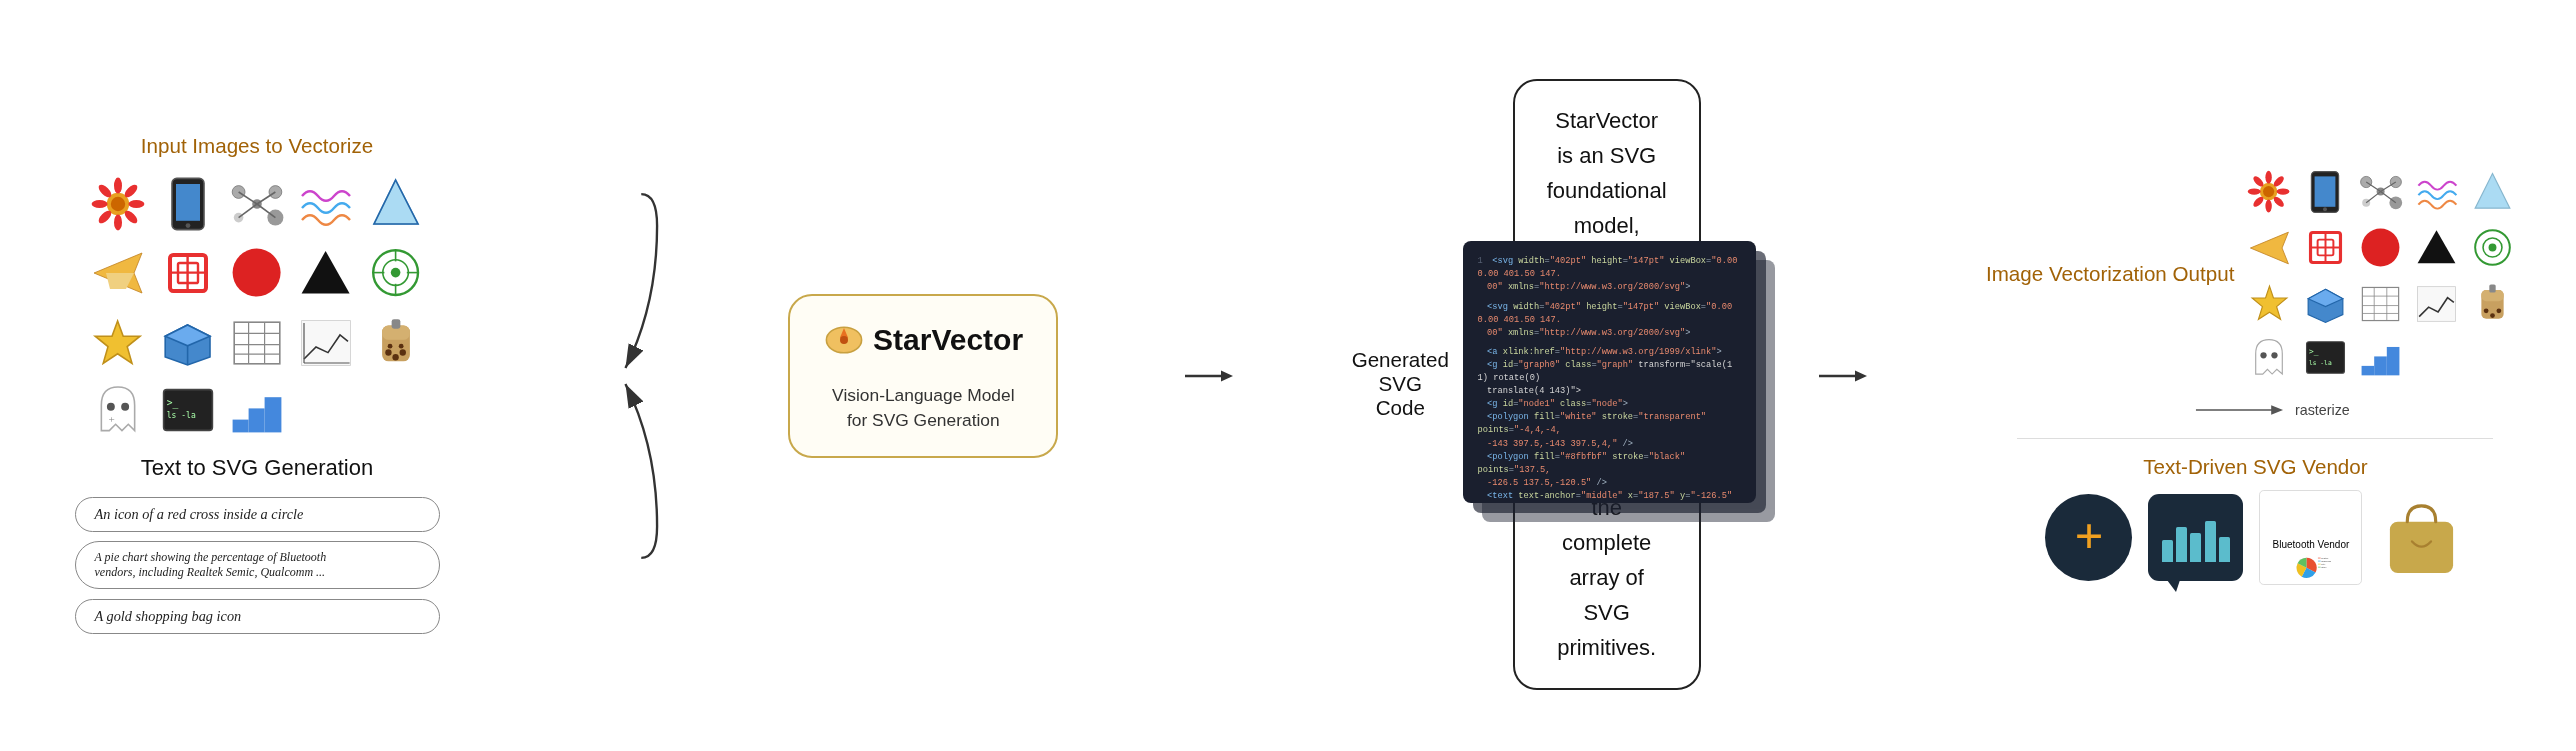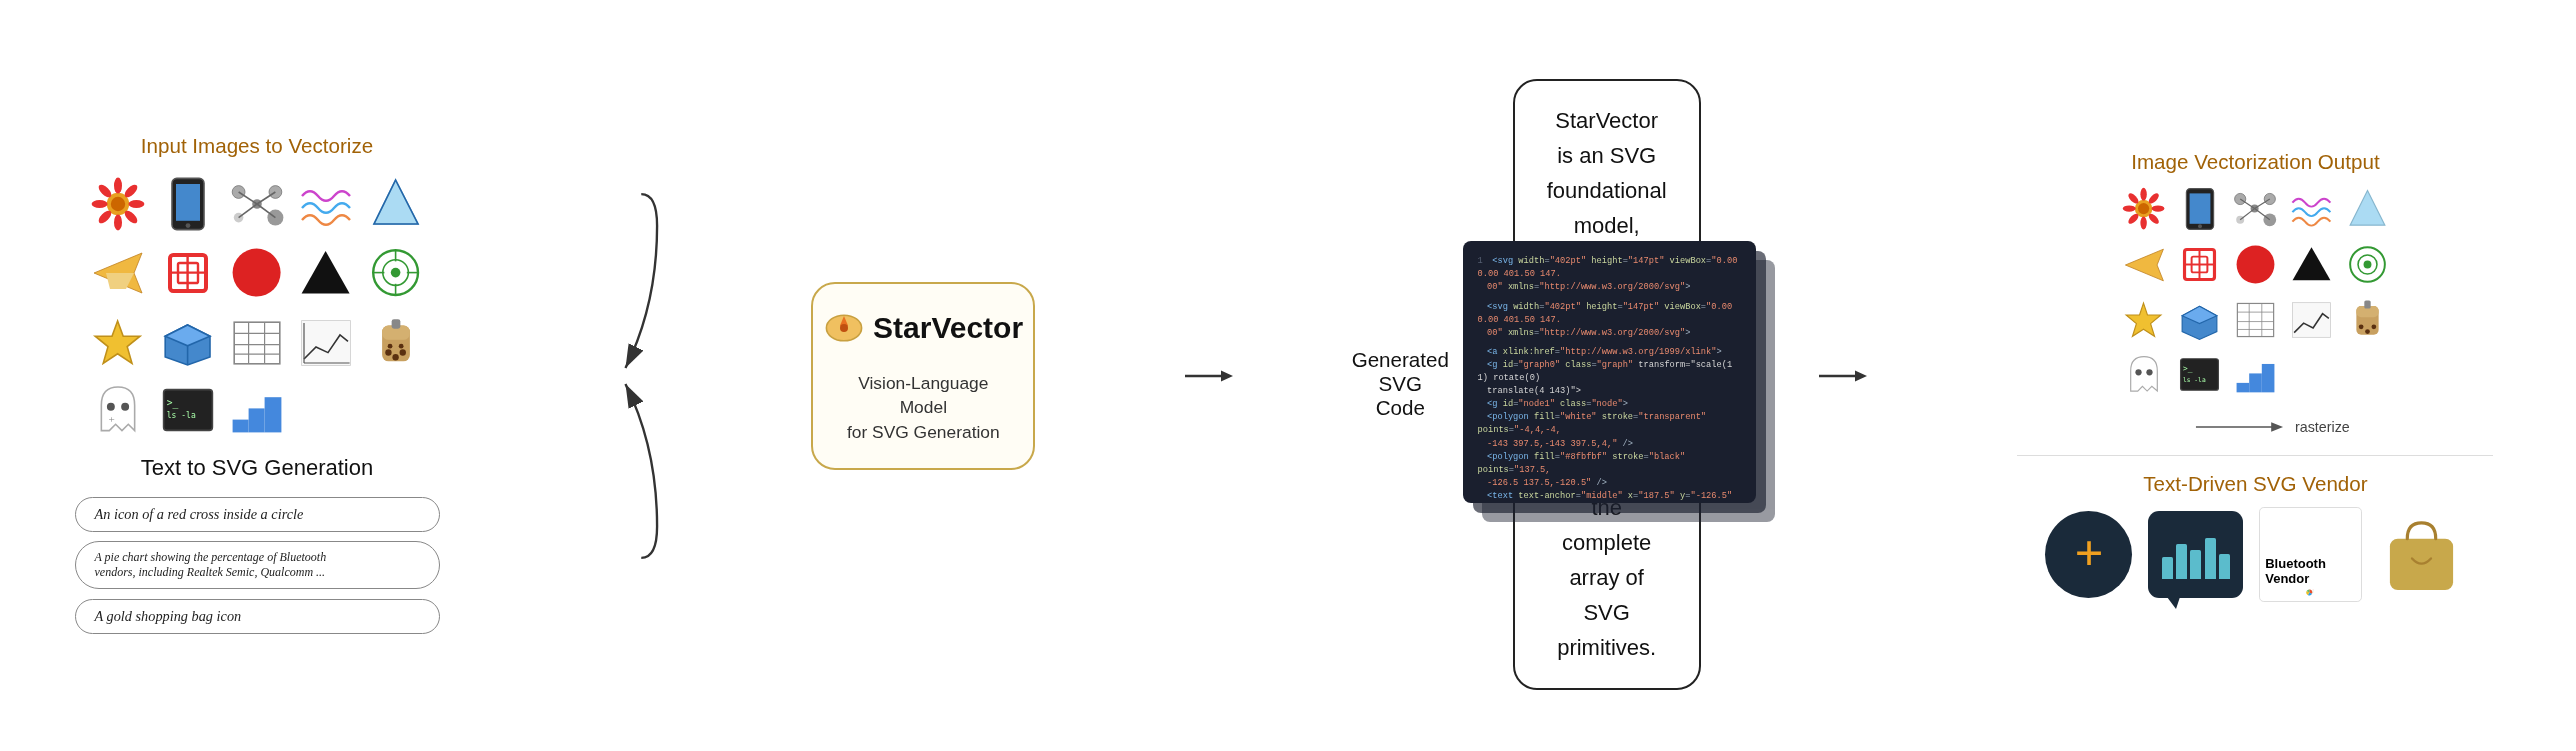--- a/index.html
+++ b/index.html
@@ -71,21 +71,21 @@
 
     .model-card {
       border: 2.4px solid #c8a84b;
       border-radius: 24px;
       padding: 24px 32px;
       display: flex;
       flex-direction: column;
       align-items: center;
       gap: 7px;
       background: #fffdf5;
-      width: 224px;
+      width: 270px;
     }
 
     .model-name {
       font-family: 'Arial Black', sans-serif;
       font-size: 30px;
       font-weight: 900;
       color: #111;
       display: flex;
       align-items: center;
       gap: 8px;
@@ -189,21 +189,21 @@
       border-radius: 4.8px;
       display: flex;
       flex-direction: column;
       align-items: center;
       justify-content: center;
       font-size: 8px;
       overflow: hidden;
       padding: 4.8px;
     }
 
-    .bt-title { font-size: 13px; font-weight: bold; font-family: Arial; margin-bottom: 2.4px; margin-top: 43px; }
+    .bt-title { font-size: 10px; font-weight: normal; font-family: Arial; margin-bottom: 2.4px; margin-top: 43px; }
 
     
     .circle-plus {
       width: 87px;
       height: 87px;
       background: #1a2a3a;
       border-radius: 50%;
       display: flex;
       align-items: center;
       justify-content: center;
@@ -558,21 +558,21 @@
 
   <div style="display:flex;align-items:center;justify-content:center;width:63px;flex-shrink:0;">
     <svg width="56" height="40" viewBox="0 0 70 50">
       <line x1="5" y1="25" x2="55" y2="25" stroke="#333" stroke-width="3"></line>
       <polygon points="50,18 65,25 50,32" fill="#333"></polygon>
     </svg>
   </div>
 
   <div class="col-right">
 
-    <div style="display:flex;flex-direction:column;align-items:center;gap:9.5px;width:100%;">
+    <div style="display:flex;flex-direction:row;align-items:center;gap:9.5px;width:100%;">
       <div class="output-title">Image Vectorization Output</div>
 
       <div style="display:flex;align-items:center;gap:12.7px;">
 
         <div class="small-icon-grid">
           <div class="small-icon-item">
             <svg width="44" height="44" viewBox="0 0 55 55">
               <circle cx="27" cy="27" r="11" fill="#e8a020"></circle>
               <circle cx="27" cy="27" r="7" fill="#cc6600"></circle>
               <ellipse cx="27" cy="9" rx="4" ry="8" fill="#e83030" transform="rotate(0 27 27)"></ellipse>

